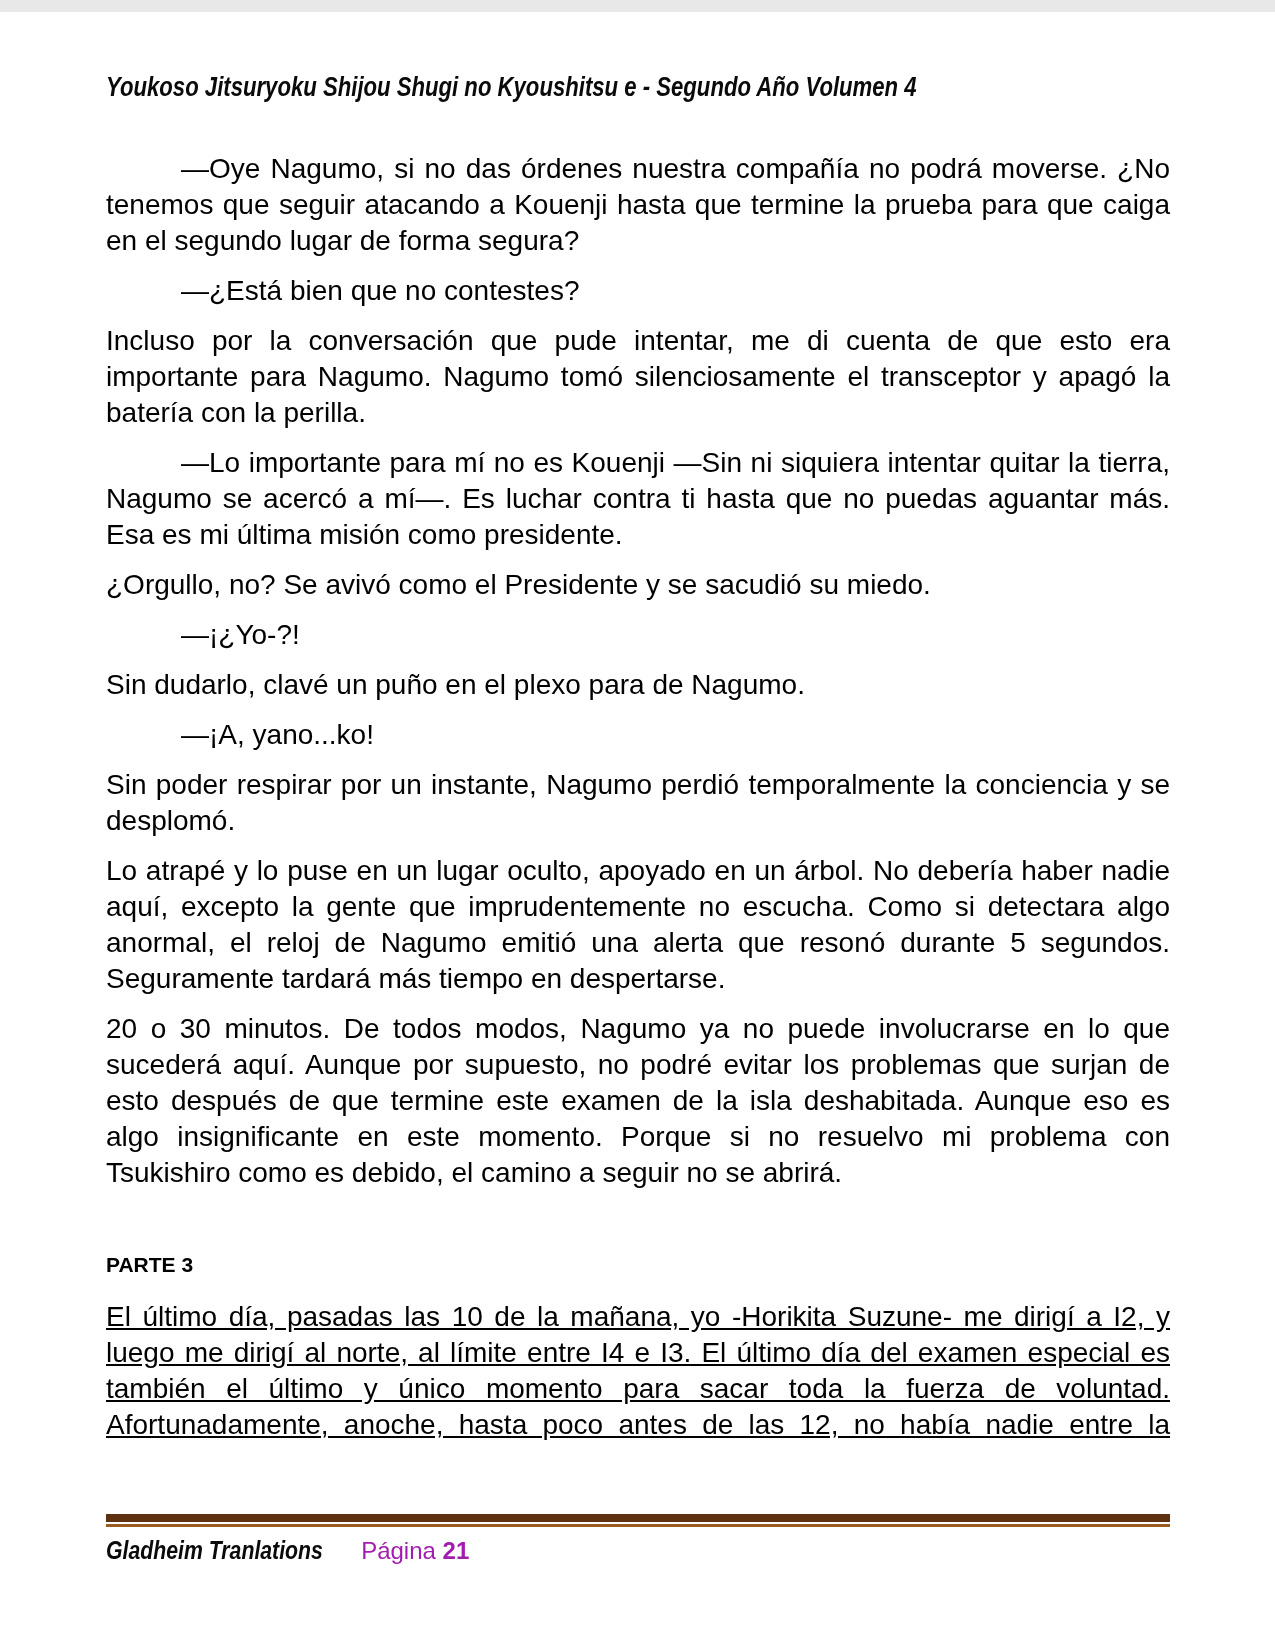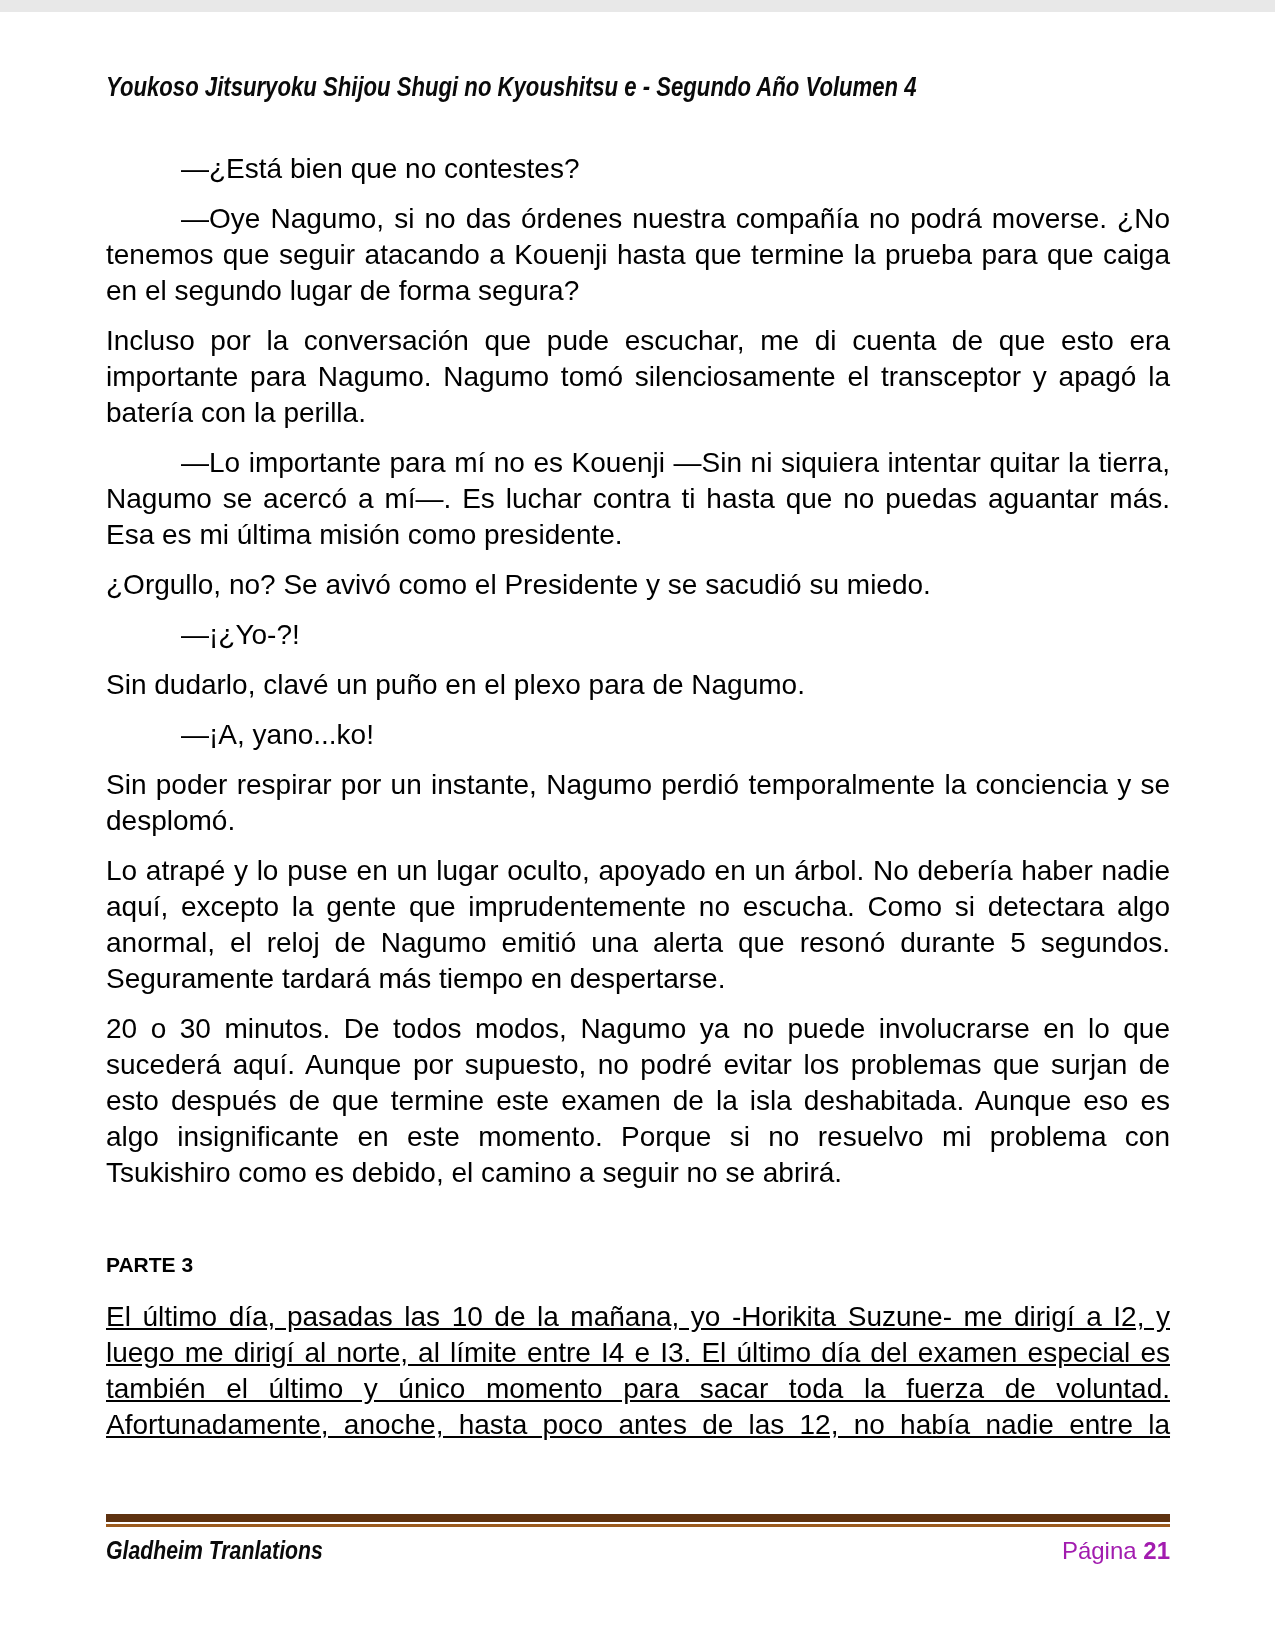--- a/index.html
+++ b/index.html
@@ -51,21 +51,20 @@
     position: absolute;
     left: 106px;
     right: 105px;
     top: 1502px;
   }
   .bar-thick { height: 8px; background: var(--footer_bar_dark, #5e3210); }
   .bar-gap   { height: 2px; background: #ffffff; }
   .bar-thin  { height: 3px; background: var(--footer_bar_light, #9c5b1e); }
   .footer-row {
     display: flex;
-    justify-content: space-between;
     align-items: baseline;
     margin-top: 9px;
   }
   .brand {
     display: inline-block;
     font-size: 25px;
     font-weight: bold;
     font-style: italic;
     transform: scaleX(0.85);
     transform-origin: left center;
@@ -84,23 +83,23 @@
 
 <div class="page">
 
   <div class="content">
 
     <div class="doc-header">
       <span class="title">Youkoso Jitsuryoku Shijou Shugi no Kyoushitsu e - Segundo Año Volumen 4</span>
     </div>
 
     <div class="body-text">
+      <p class="dialogue">—Oye Nagumo, si no das órdenes nuestra compañía no podrá moverse. ¿No tenemos que seguir atacando a Kouenji hasta que termine la prueba para que caiga en el segundo lugar de forma segura?</p>
       <p class="dialogue">—¿Está bien que no contestes?</p>
-      <p class="dialogue">—Oye Nagumo, si no das órdenes nuestra compañía no podrá moverse. ¿No tenemos que seguir atacando a Kouenji hasta que termine la prueba para que caiga en el segundo lugar de forma segura?</p>
-      <p class="narration">Incluso por la conversación que pude escuchar, me di cuenta de que esto era importante para Nagumo. Nagumo tomó silenciosamente el transceptor y apagó la batería con la perilla.</p>
+      <p class="narration">Incluso por la conversación que pude intentar, me di cuenta de que esto era importante para Nagumo. Nagumo tomó silenciosamente el transceptor y apagó la batería con la perilla.</p>
       <p class="dialogue">—Lo importante para mí no es Kouenji —Sin ni siquiera intentar quitar la tierra, Nagumo se acercó a mí—. Es luchar contra ti hasta que no puedas aguantar más. Esa es mi última misión como presidente.</p>
       <p class="narration">¿Orgullo, no? Se avivó como el Presidente y se sacudió su miedo.</p>
       <p class="dialogue">—¡¿Yo-?!</p>
       <p class="narration">Sin dudarlo, clavé un puño en el plexo para de Nagumo.</p>
       <p class="dialogue">—¡A, yano...ko!</p>
       <p class="narration">Sin poder respirar por un instante, Nagumo perdió temporalmente la conciencia y se desplomó.</p>
       <p class="narration">Lo atrapé y lo puse en un lugar oculto, apoyado en un árbol. No debería haber nadie aquí, excepto la gente que imprudentemente no escucha. Como si detectara algo anormal, el reloj de Nagumo emitió una alerta que resonó durante 5 segundos. Seguramente tardará más tiempo en despertarse.</p>
       <p class="narration">20 o 30 minutos. De todos modos, Nagumo ya no puede involucrarse en lo que sucederá aquí. Aunque por supuesto, no podré evitar los problemas que surjan de esto después de que termine este examen de la isla deshabitada. Aunque eso es algo insignificante en este momento. Porque si no resuelvo mi problema con Tsukishiro como es debido, el camino a seguir no se abrirá.</p>
       <h2 class="section-heading">PARTE 3</h2>
       <p class="narration cutoff">El último día, pasadas las 10 de la mañana, yo -Horikita Suzune- me dirigí a I2, y luego me dirigí al norte, al límite entre I4 e I3. El último día del examen especial es también el último y único momento para sacar toda la fuerza de voluntad. Afortunadamente, anoche, hasta poco antes de las 12, no había nadie entre la</p>

